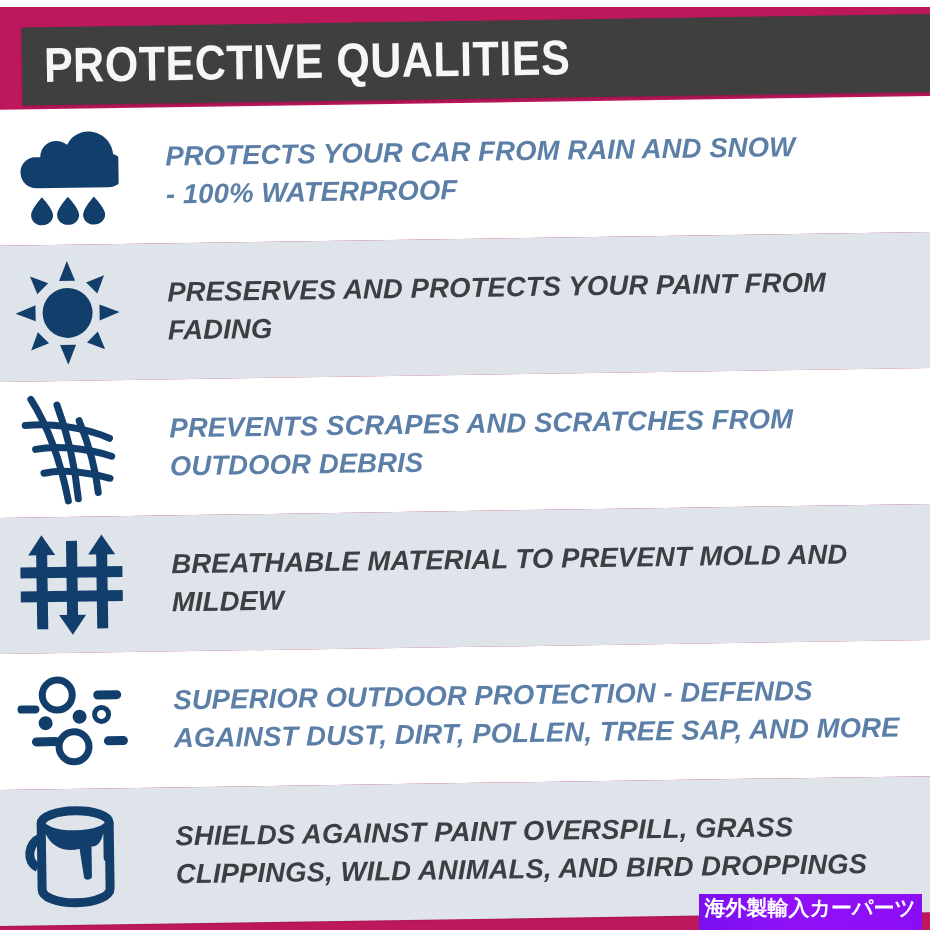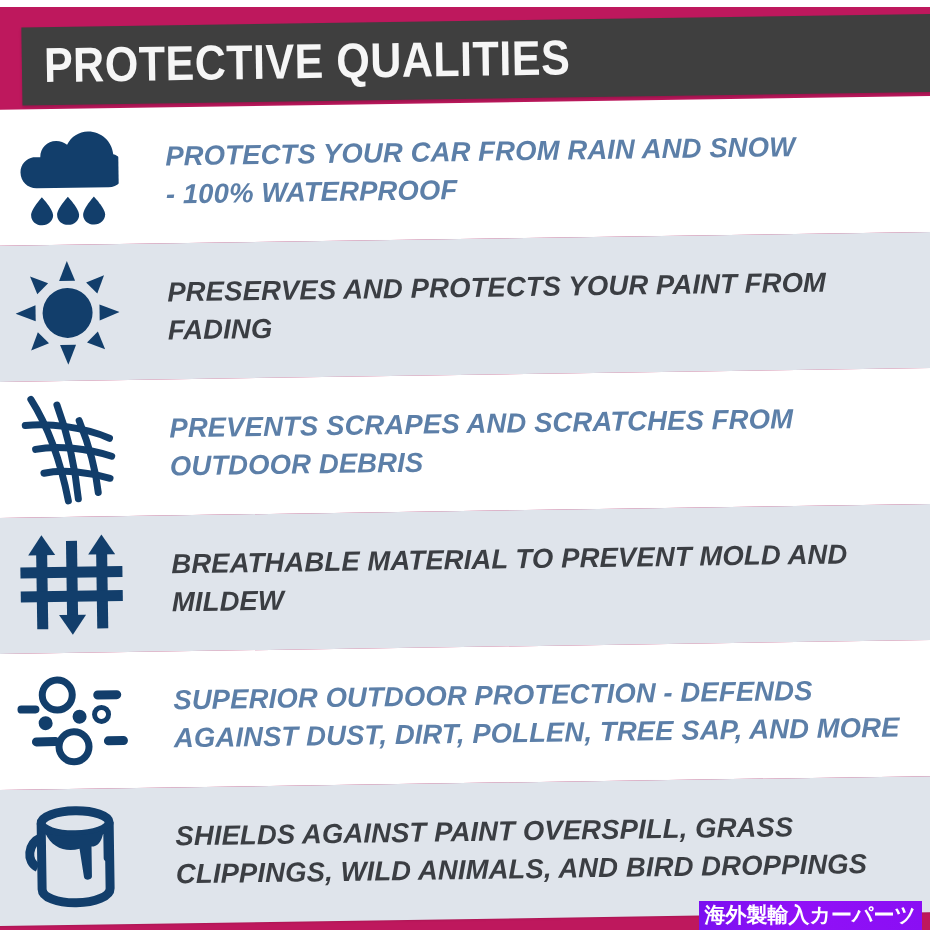--- a/index.html
+++ b/index.html
@@ -114,21 +114,21 @@
   
   .badge {
     position: absolute;
     right: 8px;
     bottom: 6px;
     background: #8b0bf5;
     background: linear-gradient(90deg, #7a0ff0 0%, #9111f7 45%, #8a0ef4 100%);
     color: #ffffff;
     font-size: 21px;
     font-weight: bold;
-    padding: 4px 6px 5px 6px;
+    padding: 4px 6px 12px 6px;
     letter-spacing: 0px;
     font-family: "DejaVu Sans", sans-serif;
     white-space: nowrap;
     line-height: 1;
   }
 </style>
 </head>
 <body>
 
 <div id="stage">

